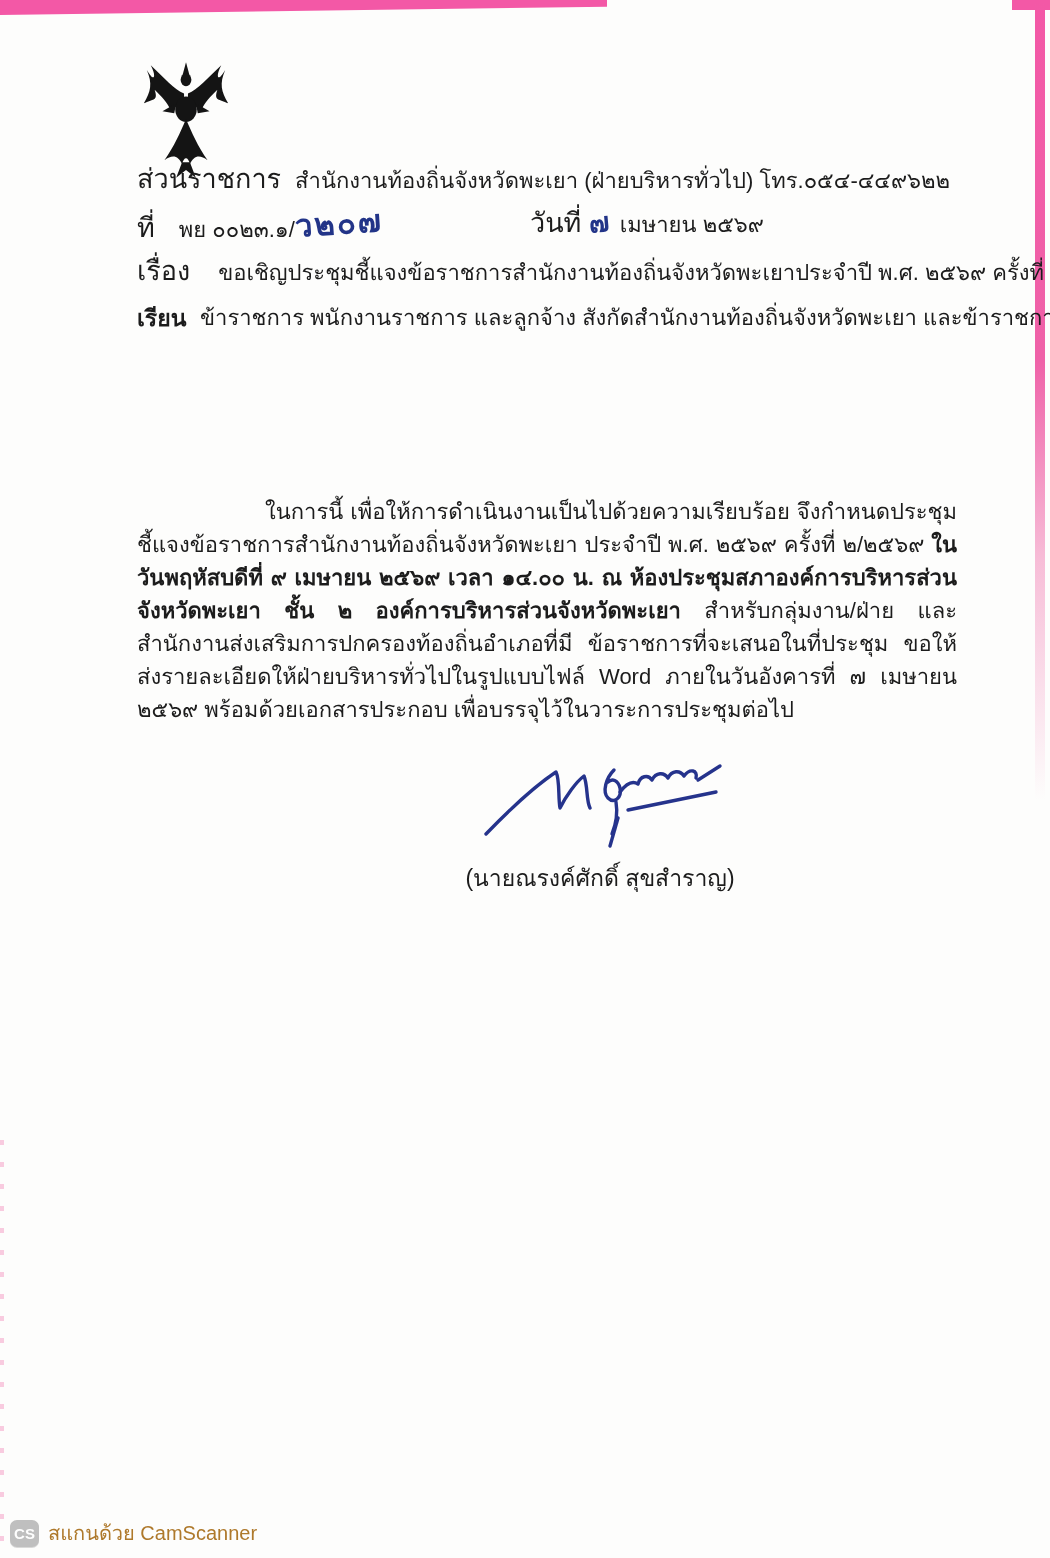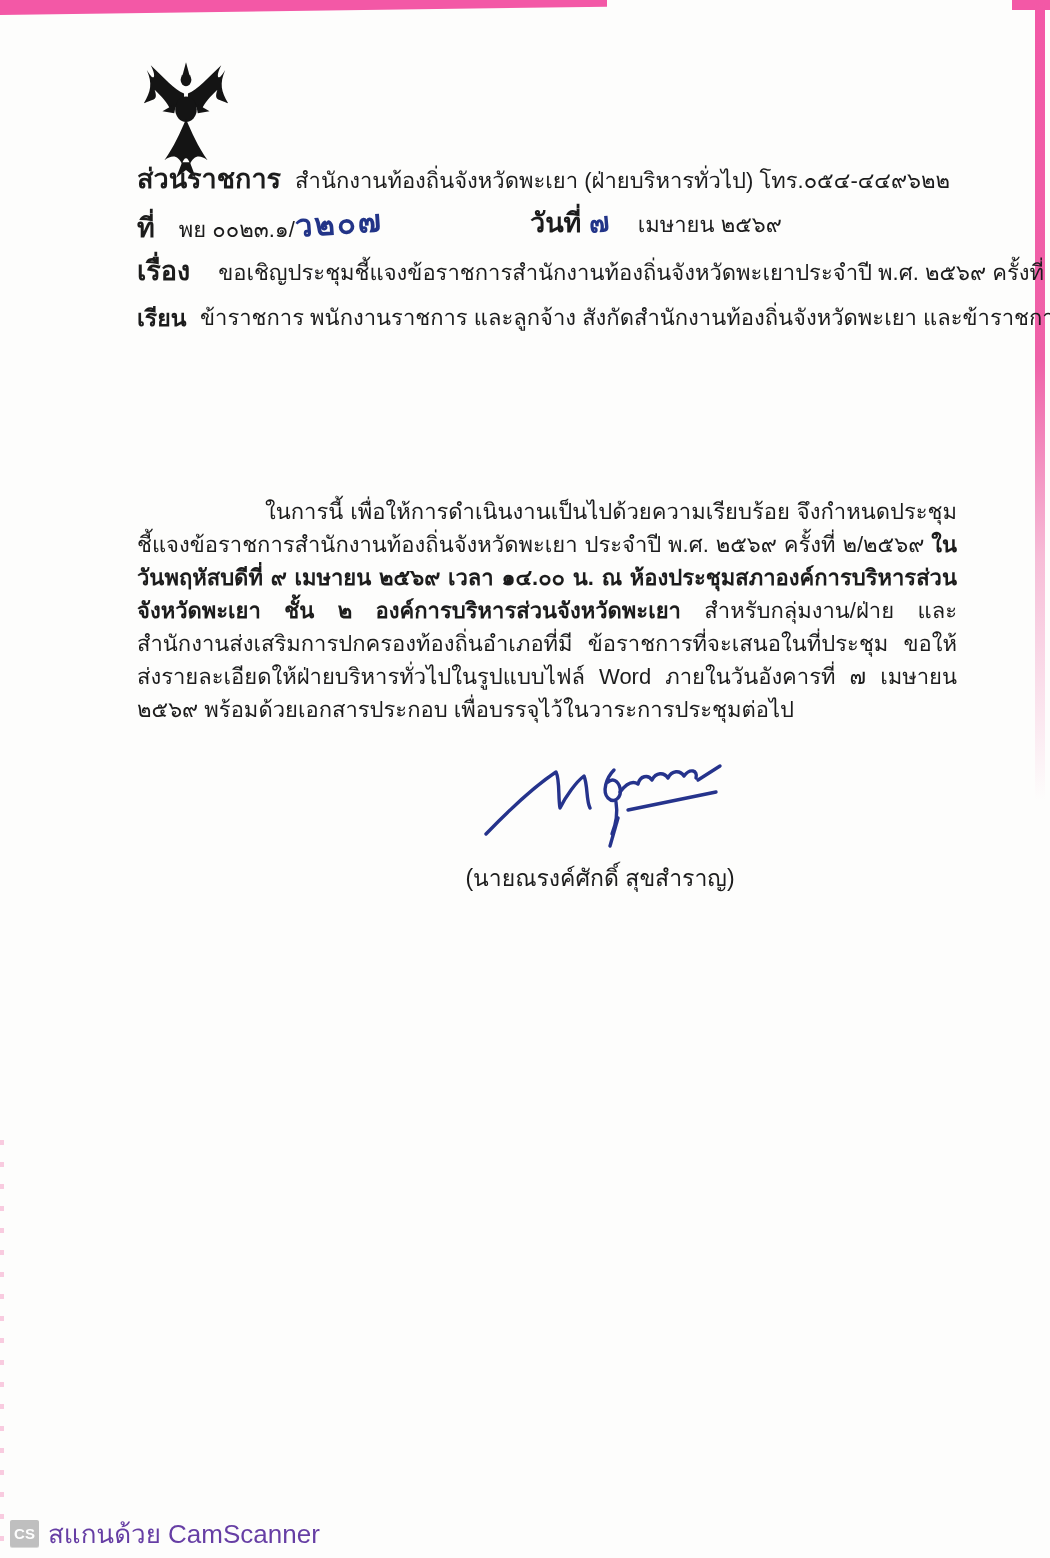--- a/index.html
+++ b/index.html
@@ -32,41 +32,41 @@
   }
 
   .garuda{position:absolute;left:137px;top:60px;width:98px;height:122px;}
 
   .doc-title{
     position:absolute;left:50%;top:96px;transform:translateX(calc(-50% + 25px));
     font-size:40px;font-weight:bold;letter-spacing:1px;white-space:nowrap;
   }
 
   .line{position:absolute;white-space:nowrap;}
-  .lbl-big{font-weight:bold;font-size:27px;margin-top:36px;}
+  .lbl-big{font-weight:normal;font-size:27px;margin-top:36px;}
   .lbl-med{font-weight:bold;font-size:23px;}
   .txt{font-size:22px;}
 
   .agency-line{left:137px;top:157px;}
   .agency-line .txt{margin-left:14px;}
 
   .number-line{left:137px;top:201px;}
   .number-line .txt{margin-left:24px;}
   .handwrite{
     display:inline-block;
     color:#223488;font-size:31px;font-weight:bold;
     transform:rotate(-4deg) translateY(-3px);
     letter-spacing:2px;
   }
   .date-line{left:530px;top:201px;}
   .hand-day{
     display:inline-block;color:#223488;font-size:27px;font-weight:bold;
     margin:0 8px;transform:rotate(-5deg);
   }
-  .date-line .txt{margin-left:20px;}
+  .date-line .txt{margin-left:2px;}
 
   .subject-line{left:137px;top:249px;}
   .subject-line .txt{margin-left:28px;}
 
   .to-label{left:137px;top:300px;}
   .to-line1{left:200px;top:300px;}
   .to-line2{left:200px;top:333px;}
 
   .para{
     position:absolute;left:137px;width:820px;
@@ -83,27 +83,27 @@
 
   .sig-block{position:absolute;left:400px;top:860px;width:400px;text-align:center;}
   .sig-name{font-size:23px;}
   .sig-pos{font-size:23px;font-weight:bold;margin-top:5px;}
 
   .watermark{
     position:absolute;left:10px;top:1518px;height:30px;
     display:flex;align-items:center;gap:9px;opacity:.85;
   }
   .cs-badge{
-    width:29px;height:27px;border-radius:2px;
+    width:29px;height:27px;border-radius:7px;
     background:#a3a3a3;color:#ffffff;
     display:flex;align-items:center;justify-content:center;
     font-size:15px;font-weight:bold;opacity:.8;
     box-shadow:0 1px 0 #c9c9c9;
   }
-  .wm-text{font-size:26px;color:#4c1d95;}
+  .wm-text{font-size:20px;color:#a16207;}
 </style>
 </head>
 <body>
 
 <div class="page">
 
   <div class="pink-top"></div>
   <div class="pink-top-right"></div>
   <div class="pink-right"></div>
   <div class="pink-left-specks"></div>

